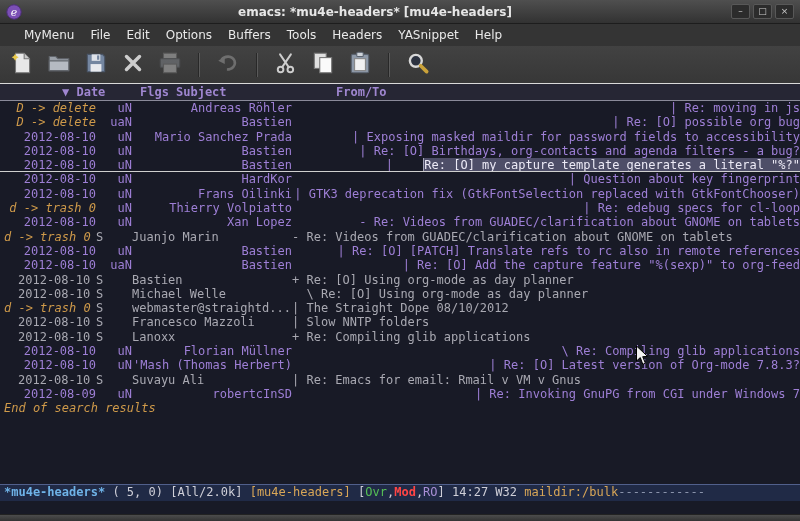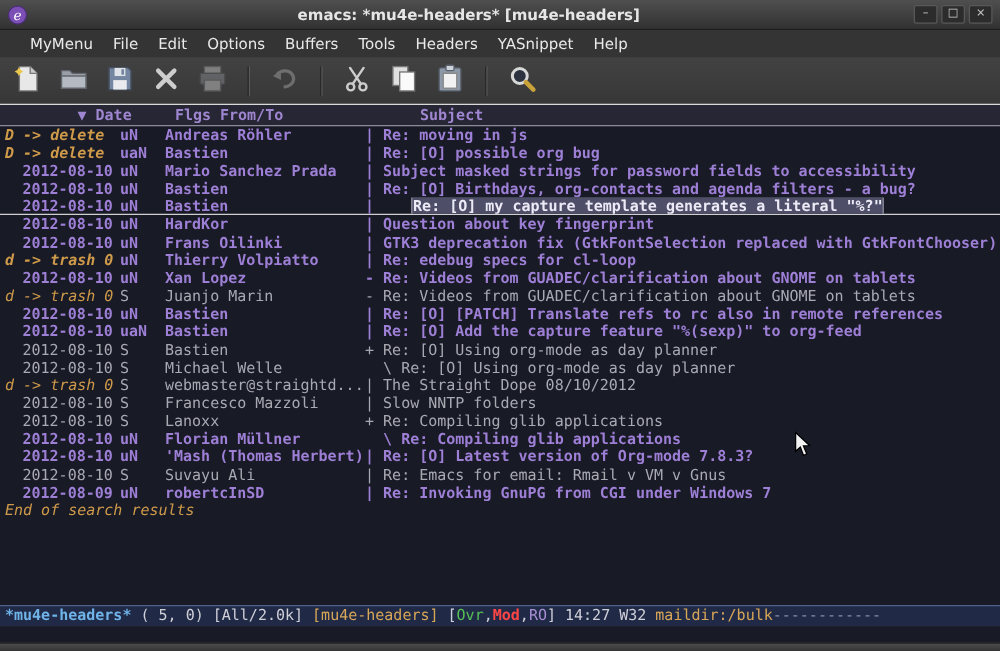--- a/index.html
+++ b/index.html
@@ -31,21 +31,21 @@
   
   .main { flex: 1; background: var(--bg); font-family: "DejaVu Sans Mono", monospace; font-size: 12px; overflow: hidden; }
   .grid-row { display: grid; grid-template-columns: 92px 36px 160px 1fr; padding-left: 4px;
               white-space: pre; overflow: hidden; }
   .hdr-line { height: 17px; line-height: 16px; background: #27273400; background: #262634;
               border-bottom: 1px solid #8a8a99; color: var(--header); font-weight: bold; padding-left: 48px; }
   .c { overflow: hidden; }
   .cdate.datev { padding-left: 14px; }
   .cdate.mark { color: var(--mark); font-style: italic; }
   .msg-row { height: 14.3px; line-height: 14.3px; }
-  .msg-row.unread { color: var(--unread); font-weight: bold; }
+  .msg-row.unread { color: var(--unread); font-weight: normal; text-align: right; }
   .msg-row.seen { color: var(--seen); }
   .msg-row.current { border-bottom: 1px solid #cfcfcf; }
   .msg-row.current .stext { background: var(--hlbg); color: var(--hlfg); outline: 1px solid #a0a0b4; margin-left: 24px; }
   .footer-line { color: var(--mark); font-style: italic; padding-left: 4px; height: 14.3px; line-height: 14.3px; }
 
   
   .modeline { height: 17px; flex: none; background: var(--mlbg); border-top: 1px solid #51608c;
               font-family: "DejaVu Sans Mono", monospace; font-size: 12px; line-height: 15px;
               padding-left: 4px; white-space: pre; overflow: hidden; }
   .echo { height: 13px; flex: none; background: var(--bg); }
@@ -153,27 +153,27 @@
             <circle cx="10" cy="10" r="5.5" fill="#2c3240" stroke="#d8d8d8" stroke-width="2.2"></circle>
             <path d="M14.5 14.5 L20 20" stroke="#caa23a" stroke-width="3.4" stroke-linecap="round"></path>
           </svg></span>
       </div>
     </div>
 
   <div class="main">
     <div class="hdr-line grid-row">
       <span class="c cdate datev">▼ Date</span>
       <span class="c cflags">Flgs</span>
+      <span class="c csubj">Subject</span>
       <span class="c cfrom">From/To</span>
-      <span class="c csubj">Subject</span>
     </div>
     <div>
         <div class="grid-row msg-row unread"><span class="c cdate mark">D -&gt; delete</span><span class="c cflags">uN</span><span class="c cfrom">Andreas Röhler</span><span class="c csubj"><span class="sep">| </span><span class="stext">Re: moving in js</span></span></div>
         <div class="grid-row msg-row unread"><span class="c cdate mark">D -&gt; delete</span><span class="c cflags">uaN</span><span class="c cfrom">Bastien</span><span class="c csubj"><span class="sep">| </span><span class="stext">Re: [O] possible org bug</span></span></div>
-        <div class="grid-row msg-row unread"><span class="c cdate datev">2012-08-10</span><span class="c cflags">uN</span><span class="c cfrom">Mario Sanchez Prada</span><span class="c csubj"><span class="sep">| </span><span class="stext">Subject masked strings for password fields to accessibility</span></span></div>
+        <div class="grid-row msg-row unread"><span class="c cdate datev">2012-08-10</span><span class="c cflags">uN</span><span class="c cfrom">Mario Sanchez Prada</span><span class="c csubj"><span class="sep">| </span><span class="stext">Exposing masked maildir for password fields to accessibility</span></span></div>
         <div class="grid-row msg-row unread"><span class="c cdate datev">2012-08-10</span><span class="c cflags">uN</span><span class="c cfrom">Bastien</span><span class="c csubj"><span class="sep">| </span><span class="stext">Re: [O] Birthdays, org-contacts and agenda filters - a bug?</span></span></div>
         <div class="grid-row msg-row unread current"><span class="c cdate datev">2012-08-10</span><span class="c cflags">uN</span><span class="c cfrom">Bastien</span><span class="c csubj"><span class="sep">| </span><span class="stext">Re: [O] my capture template generates a literal "%?"</span></span></div>
         <div class="grid-row msg-row unread"><span class="c cdate datev">2012-08-10</span><span class="c cflags">uN</span><span class="c cfrom">HardKor</span><span class="c csubj"><span class="sep">| </span><span class="stext">Question about key fingerprint</span></span></div>
         <div class="grid-row msg-row unread"><span class="c cdate datev">2012-08-10</span><span class="c cflags">uN</span><span class="c cfrom">Frans Oilinki</span><span class="c csubj"><span class="sep">| </span><span class="stext">GTK3 deprecation fix (GtkFontSelection replaced with GtkFontChooser)</span></span></div>
         <div class="grid-row msg-row unread"><span class="c cdate mark">d -&gt; trash 0</span><span class="c cflags">uN</span><span class="c cfrom">Thierry Volpiatto</span><span class="c csubj"><span class="sep">| </span><span class="stext">Re: edebug specs for cl-loop</span></span></div>
         <div class="grid-row msg-row unread"><span class="c cdate datev">2012-08-10</span><span class="c cflags">uN</span><span class="c cfrom">Xan Lopez</span><span class="c csubj"><span class="sep">- </span><span class="stext">Re: Videos from GUADEC/clarification about GNOME on tablets</span></span></div>
         <div class="grid-row msg-row seen"><span class="c cdate mark">d -&gt; trash 0</span><span class="c cflags">S</span><span class="c cfrom">Juanjo Marin</span><span class="c csubj"><span class="sep">- </span><span class="stext">Re: Videos from GUADEC/clarification about GNOME on tablets</span></span></div>
         <div class="grid-row msg-row unread"><span class="c cdate datev">2012-08-10</span><span class="c cflags">uN</span><span class="c cfrom">Bastien</span><span class="c csubj"><span class="sep">| </span><span class="stext">Re: [O] [PATCH] Translate refs to rc also in remote references</span></span></div>
         <div class="grid-row msg-row unread"><span class="c cdate datev">2012-08-10</span><span class="c cflags">uaN</span><span class="c cfrom">Bastien</span><span class="c csubj"><span class="sep">| </span><span class="stext">Re: [O] Add the capture feature "%(sexp)" to org-feed</span></span></div>
         <div class="grid-row msg-row seen"><span class="c cdate datev">2012-08-10</span><span class="c cflags">S</span><span class="c cfrom">Bastien</span><span class="c csubj"><span class="sep">+ </span><span class="stext">Re: [O] Using org-mode as day planner</span></span></div>

